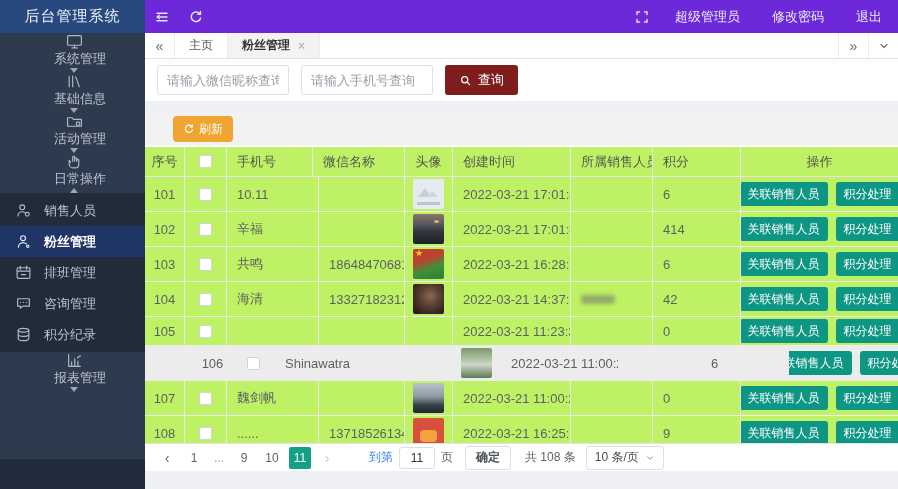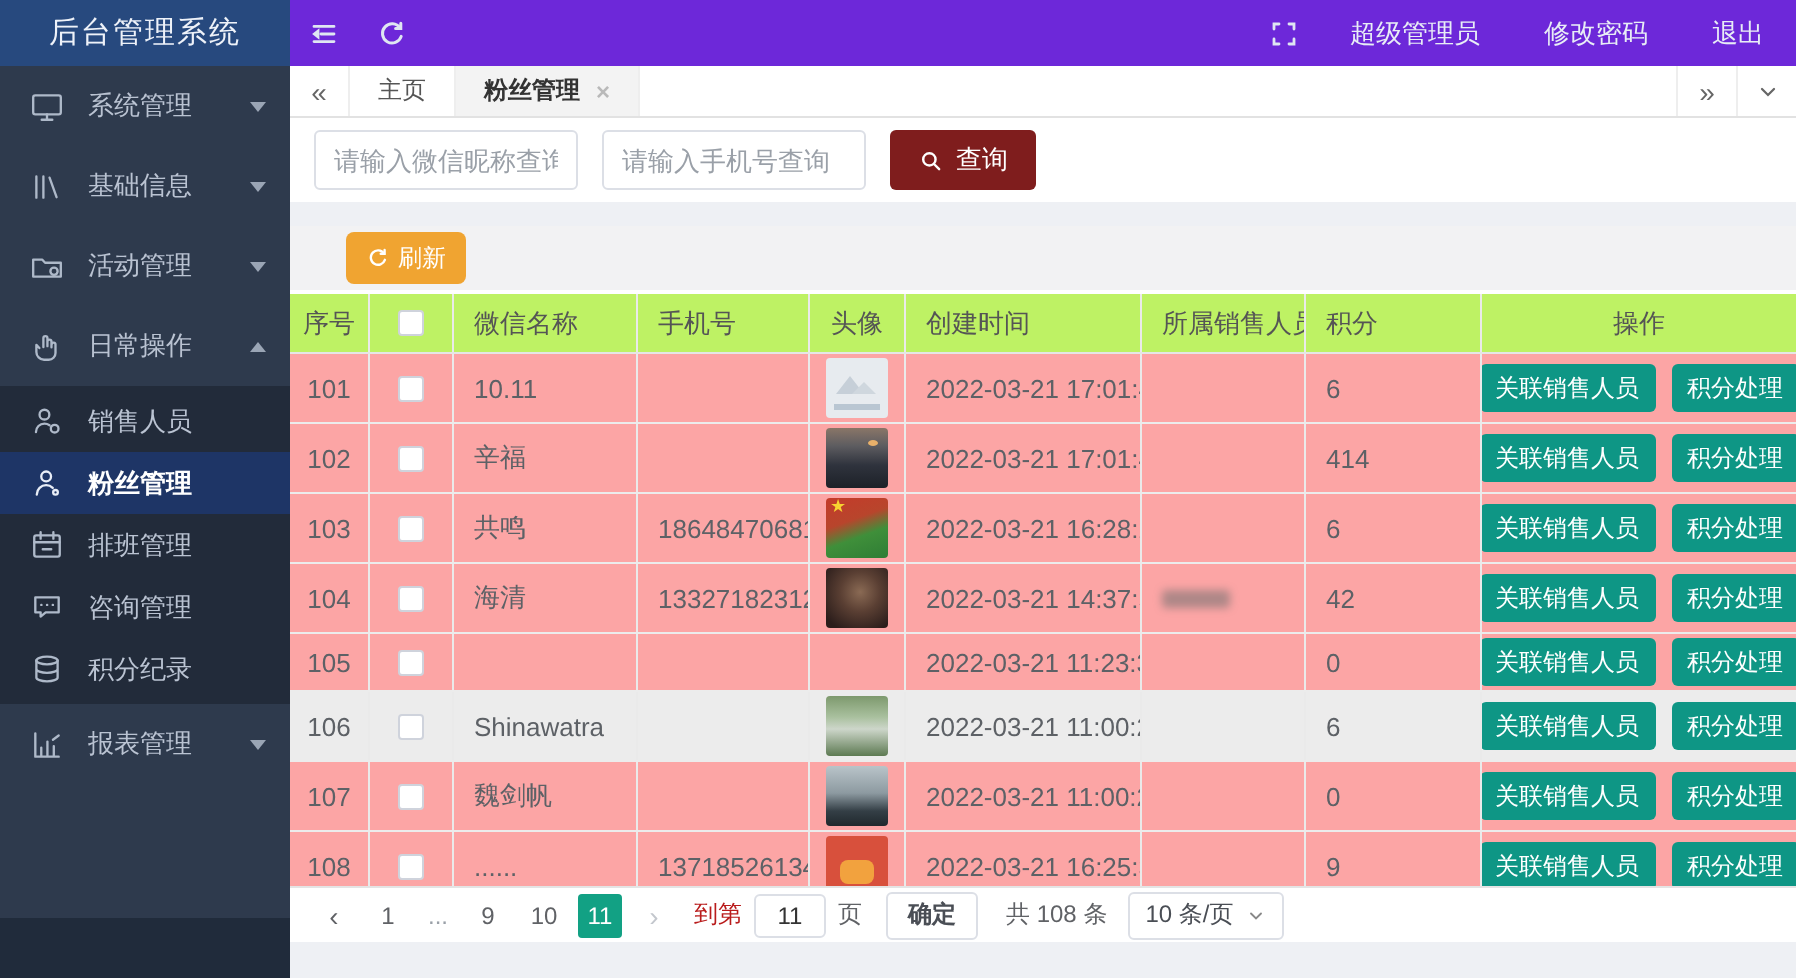--- a/index.html
+++ b/index.html
@@ -11,21 +11,21 @@
   .logo { width:145px; background:#27497e; color:#eef2f9; display:flex; align-items:center; justify-content:center; font-size:15px; letter-spacing:1px; }
   .topbar-main { flex:1; background:#6d28d9; display:flex; align-items:center; color:#e8edf6; }
   .tb-icon { width:34px; height:33px; display:flex; align-items:center; justify-content:center; cursor:pointer; color:#dfe6f2; }
   .tb-icon svg { width:16px; height:16px; }
   .tb-spacer { flex:1; }
   .tb-link { padding:0 16px; font-size:13px; color:#e8edf6; cursor:pointer; white-space:nowrap; }
 
   
   .shell { display:flex; height:456px; }
   .sidebar { width:145px; background:#2e3a4d; color:#bac3d2; display:flex; flex-direction:column; }
-  .side-item { height:40px; display:flex; align-items:center; padding:0 12px 0 15px; cursor:pointer; font-size:13px; }
+  .side-item { height:40px; display:flex; align-items:center; padding:0 12px 0 15px; cursor:pointer; font-size:13px;flex-direction:column; }
   .side-item .lbl { flex:1; margin-left:12px; }
   .s-icon { width:17px; height:17px; display:inline-flex; color:#aeb9c9; }
   .s-icon svg { width:17px; height:17px; }
   .caret { width:0; height:0; border-left:4px solid transparent; border-right:4px solid transparent; }
   .caret.down { border-top:5px solid #9aa5b5; }
   .caret.up { border-bottom:5px solid #9aa5b5; }
   .submenu { background:#222b3a; padding:2px 0; }
   .sub-item { height:31px; display:flex; align-items:center; padding:0 12px 0 15px; cursor:pointer; font-size:13px; color:#bac3d2; }
   .sub-item .lbl { margin-left:12px; }
   .sub-item.active { background:#1e3566; color:#fff; font-weight:bold; }
@@ -55,23 +55,23 @@
 
   .card { background:#fff; height:358px; display:flex; flex-direction:column; overflow:hidden; }
   .toolbar { height:34px; background:#f2f2f3; border-bottom:2px solid #fff; display:flex; align-items:center; padding-left:28px; }
   .btn-refresh { height:26px; padding:0 10px; background:#f0a431; color:#fff; border:none; border-radius:4px; font-size:12px; display:flex; align-items:center; gap:4px; cursor:pointer; font-family:inherit; }
   .btn-refresh svg { width:12px; height:12px; }
 
   
   .t-head, .t-row { display:flex; align-items:center; }
   .t-head { height:30px; background:#bef264; color:#555; border-bottom:1px solid #e6e6e6; }
   .t-body { flex:1; overflow:hidden; }
-  .t-row { height:35px; border-bottom:1px solid #ececec; background:#fca5a5; color:#5d6166; }
+  .t-row { height:35px; border-bottom:1px solid #ececec; background:#bef264; color:#5d6166; }
   .t-row.short { height:29px; }
-  .t-row.hl { background:#ececec; }
+  .t-row.hl { background:#ececec;padding-left:48px; }
   .cell { height:100%; display:flex; align-items:center; padding:0 10px; border-right:1px solid #eaeaea; overflow:hidden; white-space:nowrap; }
   .cell:last-child { border-right:none; }
   .c-idx { width:40px; justify-content:center; padding:0 4px; }
   .c-chk { width:42px; justify-content:center; }
   .c-name { width:92px; }
   .c-phone { width:86px; }
   .c-ava { width:48px; justify-content:center; padding:0 4px; }
   .c-time { width:118px; }
   .c-sales { width:82px; }
   .c-pts { width:88px; }
@@ -99,21 +99,21 @@
 
   .smudge { display:inline-block; width:34px; height:9px; background:#6f6f6f; opacity:.55; border-radius:2px; filter:blur(2px); }
 
   
   .pagination { height:28px; border-top:1px solid #e4e4e4; background:#fff; display:flex; align-items:center; gap:6px; padding:0 12px; font-size:12px; color:#606266; }
   .pg-arrow { width:20px; text-align:center; font-size:14px; cursor:pointer; color:#606266; }
   .pg-arrow.disabled { color:#c3c7cd; cursor:default; }
   .pg-num { min-width:22px; height:22px; display:flex; align-items:center; justify-content:center; border-radius:2px; cursor:pointer; }
   .pg-num.active { background:#12a184; color:#fff; }
   .pg-ellipsis { min-width:16px; text-align:center; color:#9aa0a8; }
-  .pg-goto-label { color:#b91c1c; margin-left:4px; }
+  .pg-goto-label { color:#3b82f6; margin-left:26px; }
   .pg-input { width:36px; height:22px; border:1px solid #dcdfe6; border-radius:3px; text-align:center; font-size:12px; font-family:inherit; color:#333; }
   .btn-confirm { height:24px; padding:0 10px; background:#fff; border:1px solid #dcdfe6; border-radius:3px; font-size:12px; font-weight:bold; color:#4a4e55; cursor:pointer; margin-left:6px; font-family:inherit; }
   .pg-total { margin-left:8px; }
   .pg-size { margin-left:4px; height:24px; border:1px solid #dcdfe6; border-radius:3px; display:flex; align-items:center; gap:6px; padding:0 8px; cursor:pointer; color:#4a4e55; }
   .pg-size svg { width:10px; height:10px; stroke:#888; }
 </style>
 </head>
 <body>
 
 <header class="topbar">
@@ -291,22 +291,22 @@
             </svg>
           <span>刷新</span>
         </button>
       </div>
 
       <div class="t-head">
         <div class="cell c-idx">序号</div>
         <div class="cell c-chk">
             <span class="chk"></span>
           </div>
+        <div class="cell c-phone">手机号</div>
         <div class="cell c-name">微信名称</div>
-        <div class="cell c-phone">手机号</div>
         <div class="cell c-ava">头像</div>
         <div class="cell c-time">创建时间</div>
         <div class="cell c-sales">所属销售人员</div>
         <div class="cell c-pts">积分</div>
         <div class="cell c-ops">操作</div>
       </div>
 
       <div class="t-body" id="table-body">
           <div class="t-row">
             <div class="cell c-idx">101</div>

